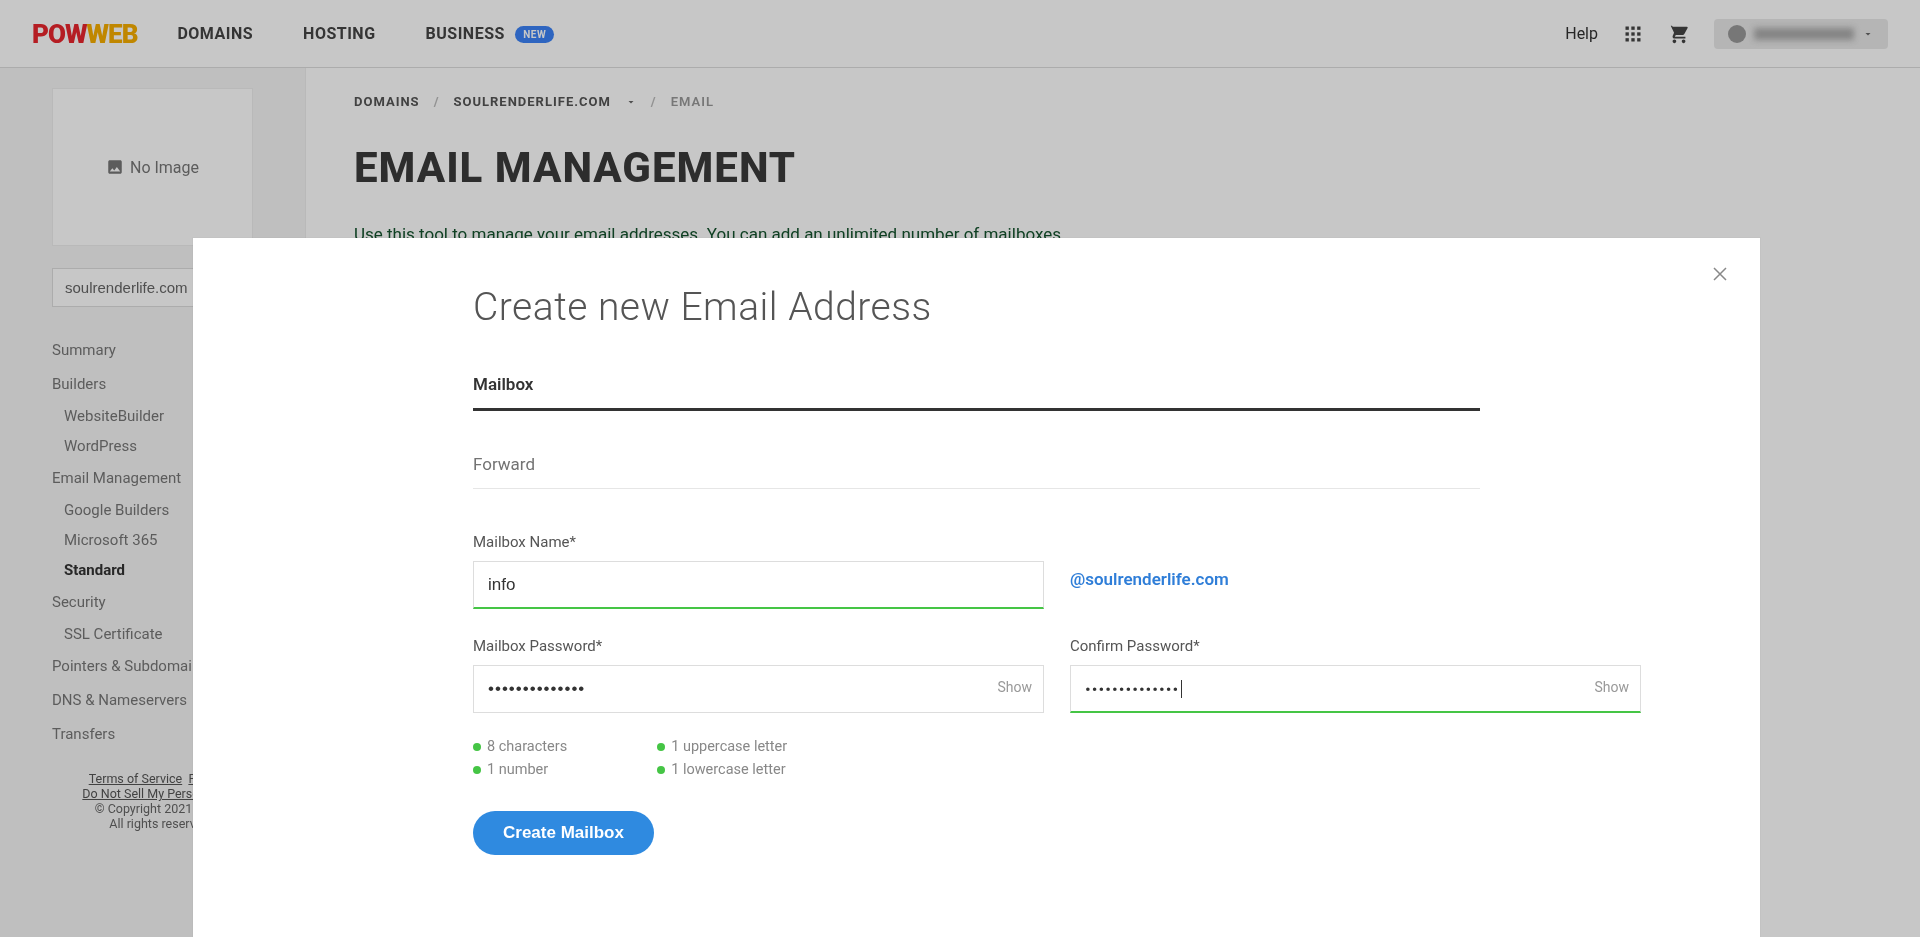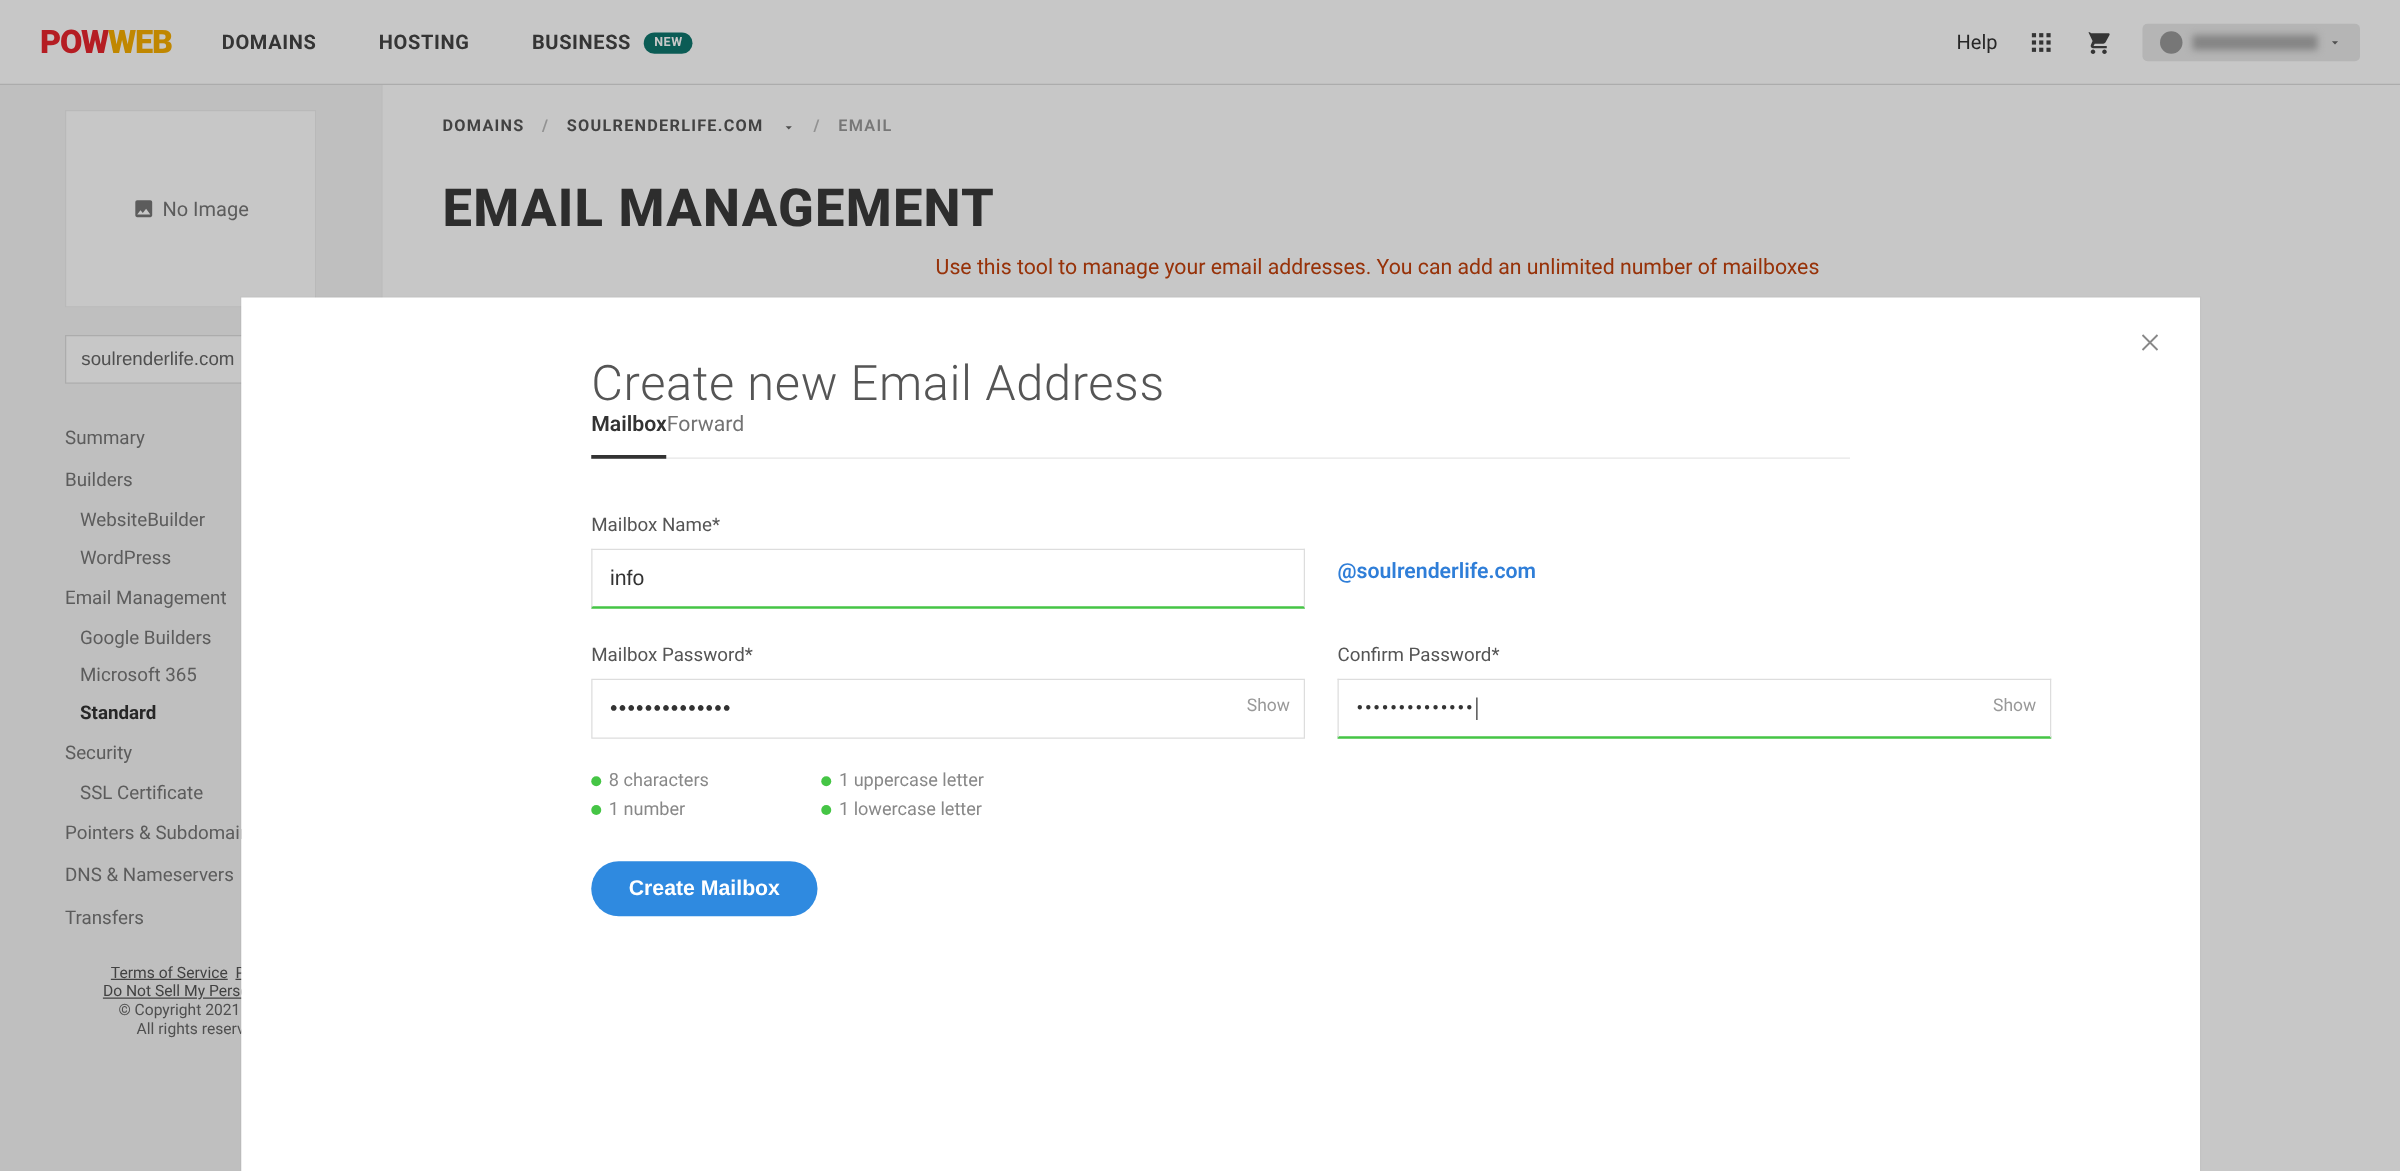--- a/index.html
+++ b/index.html
@@ -8,21 +8,21 @@
     
     .dim { position: absolute; inset: 0; background: rgba(0,0,0,0.22); pointer-events: none; z-index: 5; }
     
     
     .header { background: #fff; border-bottom: 1px solid #ddd; display: flex; align-items: center; padding: 0 32px; height: 68px; }
     .logo { font-weight: 900; font-size: 26px; letter-spacing: -1px; margin-right: 40px; }
     .logo .p1 { color: #e8262d; }
     .logo .p2 { color: #f7ad00; }
     .nav { display: flex; gap: 50px; }
     .nav-item { font-weight: 700; font-size: 16px; color: #444; letter-spacing: 0.5px; }
-    .new-badge { background: #0f766e; color: #fff; font-size: 10px; padding: 3px 8px; border-radius: 10px; margin-left: 6px; font-weight: 700; vertical-align: middle; }
+    .new-badge { background: #3b82f6; color: #fff; font-size: 10px; padding: 3px 8px; border-radius: 10px; margin-left: 6px; font-weight: 700; vertical-align: middle; }
     .header-right { margin-left: auto; display: flex; align-items: center; gap: 24px; }
     .help { font-size: 16px; color: #333; }
     .icon-btn { width: 22px; height: 22px; display: flex; align-items: center; justify-content: center; color: #444; }
     .user-pill { background: #e8e8e8; padding: 6px 14px; border-radius: 4px; display: flex; align-items: center; gap: 8px; }
     .user-avatar { width: 18px; height: 18px; background: #999; border-radius: 50%; }
     .user-blur { width: 100px; height: 12px; background: #aaa; filter: blur(3px); }
     
     
     .layout { display: flex; height: calc(100% - 66px); }
     .sidebar { width: 305px; padding: 20px 52px; background: #f5f5f5; }
@@ -35,28 +35,28 @@
     .side-sub.active { font-weight: 700; color: #333; }
     .side-footer { margin-top: 20px; text-align: center; font-size: 12.5px; color: #666; }
     .side-footer a { color: #555; text-decoration: underline; }
     
     .content { flex: 1; background: #fff; padding: 26px 70px 0 48px; border-left: 1px solid #eee; }
     .breadcrumb { font-size: 13px; font-weight: 700; letter-spacing: 1px; color: #555; display: flex; gap: 14px; align-items: center; }
     .breadcrumb .sep { color: #bbb; }
     .breadcrumb .last { color: #999; font-weight: 600; }
     .breadcrumb .chev { width: 12px; height: 12px; }
     h1.page-title { font-size: 42px; font-weight: 800; letter-spacing: 1px; color: #3a3a3a; margin-top: 34px; }
-    .page-sub { color: #c2410c; font-size: 17px; margin-top: 12px; text-align: center; }
+    .page-sub { color: #14532d; font-size: 17px; margin-top: 32px; }
     
     
     .modal { position: absolute; left: 193px; right: 160px; top: 238px; bottom: 0; background: #fff; z-index: 10; padding: 46px 280px 50px 280px; box-shadow: 0 0 0 1px rgba(0,0,0,0.02); }
     .modal-close { position: absolute; top: 24px; right: 28px; width: 24px; height: 24px; cursor: pointer; }
     .modal-close svg { stroke: #888; stroke-width: 1.5; }
     .modal h2 { font-size: 39px; font-weight: 300; color: #555; letter-spacing: 0.5px; }
-    .tabs { display: flex; border-bottom: 1px solid #e6e6e6; }
+    .tabs { display: flex; gap: 44px; margin-top: 44px; border-bottom: 1px solid #e6e6e6; flex-direction: column; }
     .tab { padding-bottom: 14px; font-size: 17px; color: #737373; cursor: pointer; }
     .tab.active { color: #333; font-weight: 600; border-bottom: 3px solid #333; margin-bottom: -1px; }
     
     .form-row { display: flex; gap: 26px; margin-top: 44px; align-items: flex-start; }
     .field { display: flex; flex-direction: column; }
     .field-label { font-size: 15px; color: #555; margin-bottom: 10px; }
     .inp-wrap { position: relative; width: 571px; }
     .inp { width: 100%; height: 48px; border: 1px solid #ddd; border-bottom: 2px solid #45c545; padding: 0 14px; font-size: 17px; color: #333; outline: none; }
     .inp.pw { border-bottom: 1px solid #ddd; letter-spacing: 1px; }
     .inp.pw.focus { border-bottom: 2px solid #45c545; }

